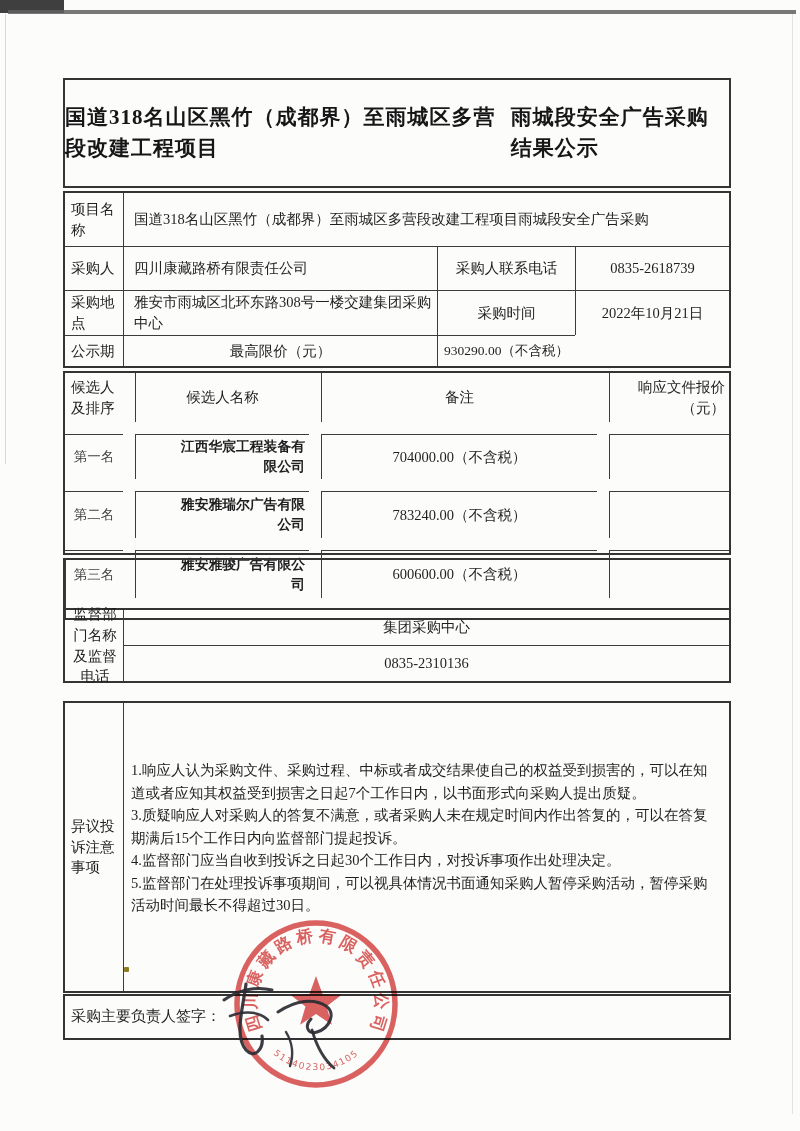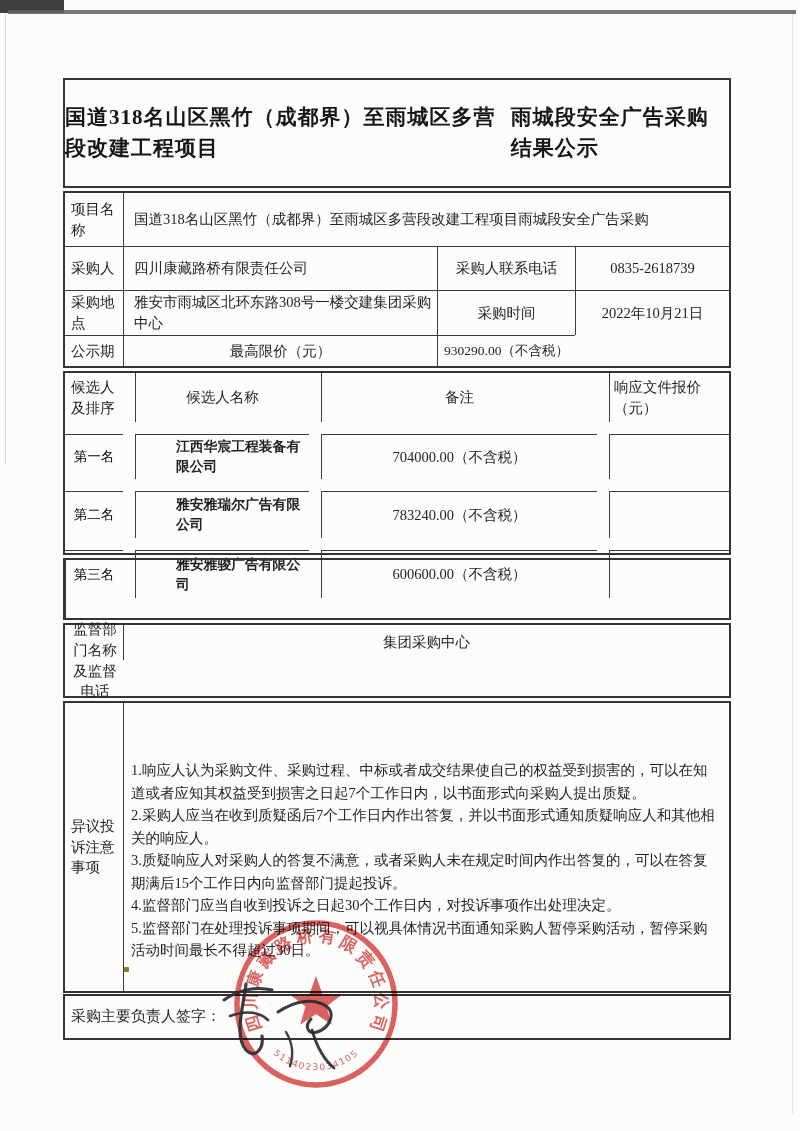--- a/index.html
+++ b/index.html
@@ -14,34 +14,34 @@
   .scan-top-line{position:absolute;left:8px;top:10px;width:788px;height:4px;background:#606060;opacity:.85;}
   .scan-edge-left{position:absolute;left:5px;top:14px;width:1px;height:450px;background:#d9d9d9;}
   .scan-edge-right{position:absolute;right:7px;top:14px;width:1px;height:1100px;background:#e3e3e3;}
 
   .sec{position:absolute;left:63px;width:668px;border:2px solid #343434;box-sizing:border-box;background:transparent;}
   .bt{border-top:1.5px solid #3c3c3c;}
   .bl{border-left:1.5px solid #3c3c3c;}
   .cell{box-sizing:border-box;display:flex;align-items:center;font-size:14.5px;line-height:1.42;}
   .lab{padding:4px 4px 4px 6px;justify-content:flex-start;text-align:left;}
   .val{padding:4px 4px 4px 10px;justify-content:flex-start;text-align:left;}
-  .ctr{justify-content:center;text-align:left;padding:4px;}
+  .ctr{justify-content:center;text-align:right;padding:4px;}
 
   .title-box{top:78px;height:110px;display:flex;justify-content:center;align-items:center;}
   .title-line{font-size:21px;font-weight:bold;letter-spacing:1px;line-height:31px;color:#161616;}
 
   .info{top:191px;height:177px;display:grid;grid-template-columns:58px 314px 138px 1fr;grid-template-rows:53px 44px 45px 1fr;}
   .cands{top:371px;height:184px;display:grid;grid-template-columns:58px 174px 276px 1fr;grid-template-rows:49px 45px 47px 1fr;gap:12px;}
   .cands .hdr{font-size:14.5px;}
   .cands .name{font-weight:600;font-size:13.8px;padding-left:40px;}
-  .cands .rank{font-size:13.5px;color:#000000;}
+  .cands .rank{font-size:13.5px;color:#404040;}
   .nowrap{white-space:nowrap;font-size:13.5px;}
 
   .other{top:558px;height:62px;display:grid;grid-template-columns:58px 1fr;}
-  .superv{top:623px;height:75px;display:grid;grid-template-columns:58px 1fr;grid-template-rows:35px 1fr;}
+  .superv{top:608px;height:75px;display:grid;grid-template-columns:58px 1fr;grid-template-rows:35px 1fr;}
   .superv .lab{grid-row:1 / span 2;text-align:center;justify-content:center;}
 
   .objection{top:701px;height:292px;display:grid;grid-template-columns:58px 1fr;}
   .obj-text{display:block;padding:56px 10px 0 7px;font-size:14.5px;line-height:22.5px;}
   .obj-text p{margin:0;}
   .gold-dot{position:absolute;left:124px;top:967px;width:5px;height:5px;background:#8f7b22;border-radius:1px;}
 
   .signrow{top:994px;height:46px;display:flex;align-items:center;}
   .signrow .cell{font-size:15px;padding-left:6px;}
 
@@ -104,27 +104,27 @@
     <div class="cell ctr bt bl"></div>
   </div>
 
   <div class="sec other">
     <div class="cell val bl"></div>
   </div>
 
   <div class="sec superv">
     <div class="cell lab">监督部门名称及监督电话</div>
     <div class="cell ctr bl">集团采购中心</div>
+    <div class="cell ctr bl bt">0835-2310136</div>
   </div>
 
   <div class="sec objection">
     <div class="cell lab">异议投诉注意事项</div>
     <div class="obj-text bl">
       <p>1.响应人认为采购文件、采购过程、中标或者成交结果使自己的权益受到损害的，可以在知道或者应知其权益受到损害之日起7个工作日内，以书面形式向采购人提出质疑。</p>
-      <p>2.采购人应当在收到质疑函后7个工作日内作出答复，并以书面形式通知质疑响应人和其他相关的响应人。</p>
       <p>3.质疑响应人对采购人的答复不满意，或者采购人未在规定时间内作出答复的，可以在答复期满后15个工作日内向监督部门提起投诉。</p>
       <p>4.监督部门应当自收到投诉之日起30个工作日内，对投诉事项作出处理决定。</p>
       <p>5.监督部门在处理投诉事项期间，可以视具体情况书面通知采购人暂停采购活动，暂停采购活动时间最长不得超过30日。</p>
     </div>
   </div>
   <div class="gold-dot"></div>
 
   <div class="sec signrow">
     <div class="cell">采购主要负责人签字：</div>
   </div>

